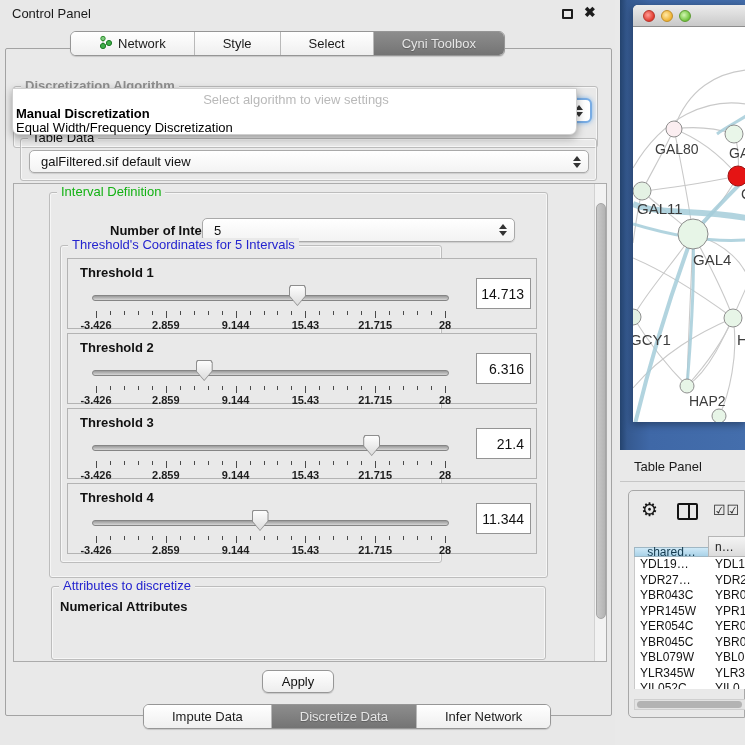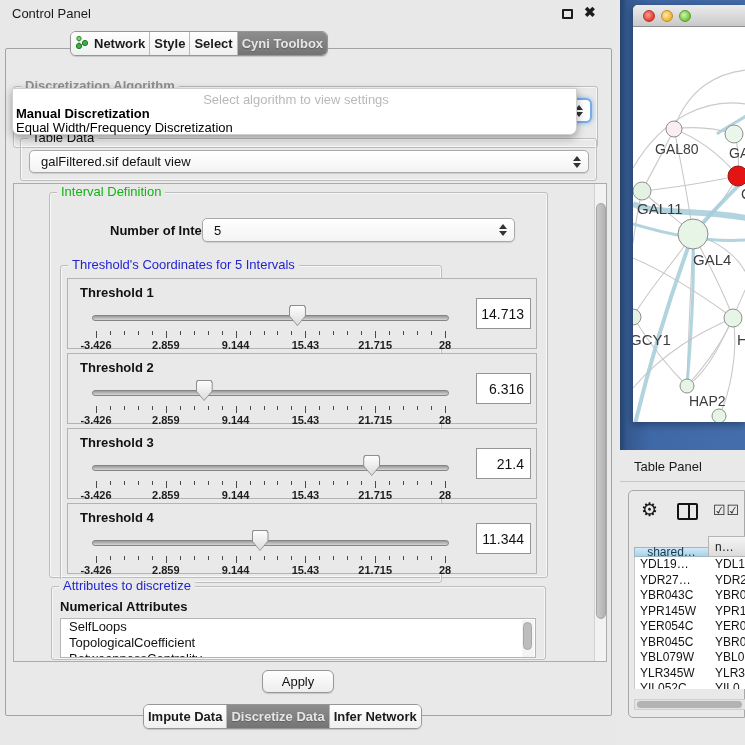--- a/index.html
+++ b/index.html
@@ -16,22 +16,22 @@
   #win-title{left:12px;top:6px;font-size:13px;color:#1a1a1a;}
   #float-icon{left:562px;top:9px;width:11px;height:10px;border:2px solid #1c1c1c;border-radius:1px;}
   #close-icon{left:584px;top:4px;font-size:14px;font-weight:bold;color:#1c1c1c;}
 
   #content-panel{left:5px;top:48px;width:607px;height:668px;
     border:1px solid #a3a3a3;border-radius:2px;background:#e9e9e9;}
 
   
   .seg-bar{display:flex;height:25px;border:1px solid #969696;border-radius:6px;
     background:#fff;overflow:hidden;box-shadow:0 1px 1px rgba(0,0,0,.15);}
-  .seg{display:flex;align-items:center;justify-content:center;padding:0 4px;
-    font-size:13px;font-weight:bold;color:#1b1b1b;
+  .seg{display:flex;align-items:center;justify-content:center;padding:0 28px;
+    font-size:13px;font-weight:normal;color:#1b1b1b;
     background:linear-gradient(#ffffff,#efefef);border-right:1px solid #b9b9b9;cursor:default;}
   .seg:last-child{border-right:none;}
   .seg.active{background:linear-gradient(#8d8d8d,#747474);color:#e6e6e6;text-shadow:0 1px 1px rgba(0,0,0,.25);}
   #top-tabs{left:70px;top:31px;}
   #bottom-tabs{left:143px;top:704px;}
   .seg .ticon{margin-right:6px;display:inline-block;}
 
   
   .group{position:absolute;border:1px solid #bdbdbd;border-radius:3px;
     box-shadow:inset 0 0 0 1px rgba(255,255,255,.6);}
@@ -74,21 +74,21 @@
   #scrollpane{left:13px;top:183px;width:594px;height:479px;border:1px solid #ababab;
     background:#e9e9e9;overflow:hidden;}
   #v-scrollbar{left:580px;top:0;width:13px;height:477px;background:#f2f2f2;border-left:1px solid #d2d2d2;}
   #v-thumb{left:1px;top:19px;width:10px;height:416px;background:linear-gradient(90deg,#c9c9c9,#b3b3b3);
     border:1px solid #a5a5a5;border-radius:6px;}
 
   #interval-group{left:35px;top:8px;width:499px;height:386px;}
   #noi-label{left:32px;top:30px;font-size:13px;font-weight:bold;padding-left:28px;}
   #noi-combo{left:152px;top:25px;width:313px;height:24px;}
 
-  #thresholds-group{left:10px;top:72px;width:382px;height:318px;}
+  #thresholds-group{left:10px;top:52px;width:382px;height:318px;}
   #thresholds-stack{left:6px;top:12px;width:470px;}
   .th-panel{position:relative;width:470px;height:71px;margin-bottom:4px;
     border:1px solid #b3b3b3;background:#e9e9e9;}
   .th-label{position:absolute;left:12px;top:6px;font-size:13px;font-weight:bold;}
   .th-track{position:absolute;left:24px;top:36px;width:357px;height:6px;border-radius:3px;
     background:linear-gradient(#9a9a9a,#d6d6d6);border:1px solid #858585;}
   .thumb-outer{position:absolute;top:26px;width:17px;height:21px;
     clip-path:polygon(8% 0,92% 0,100% 12%,100% 52%,50% 100%,0 52%,0 12%);
     background:#8e8e8e;}
   .thumb-inner{position:absolute;left:1px;top:1px;width:15px;height:19px;
@@ -413,28 +413,20 @@
               </div>
     <input class="th-value" readonly="" value="11.344" style="">
   </div>
 </div>
       </div>
     </div>
 
     <div class="group" id="attrs-group">
       <span class="legend blue">Attributes to discretize</span>
       <div class="abs" id="attrs-subtitle">Numerical Attributes</div>
-      <div class="abs" id="attrs-list">
-        <div class="attr-item">SelfLoops</div>
-          <div class="attr-item">TopologicalCoefficient</div>
-          <div class="attr-item">BetweennessCentrality</div>
-          <div id="attrs-scrollbar">
-            <div id="attrs-thumb"></div>
-          </div>
-      </div>
     </div>
 
     <div class="abs" id="v-scrollbar">
       <div class="abs" id="v-thumb"></div>
     </div>
   </div>
 
   <div class="abs" id="apply-btn">Apply</div>
 
   <div class="abs seg-bar" id="bottom-tabs">

